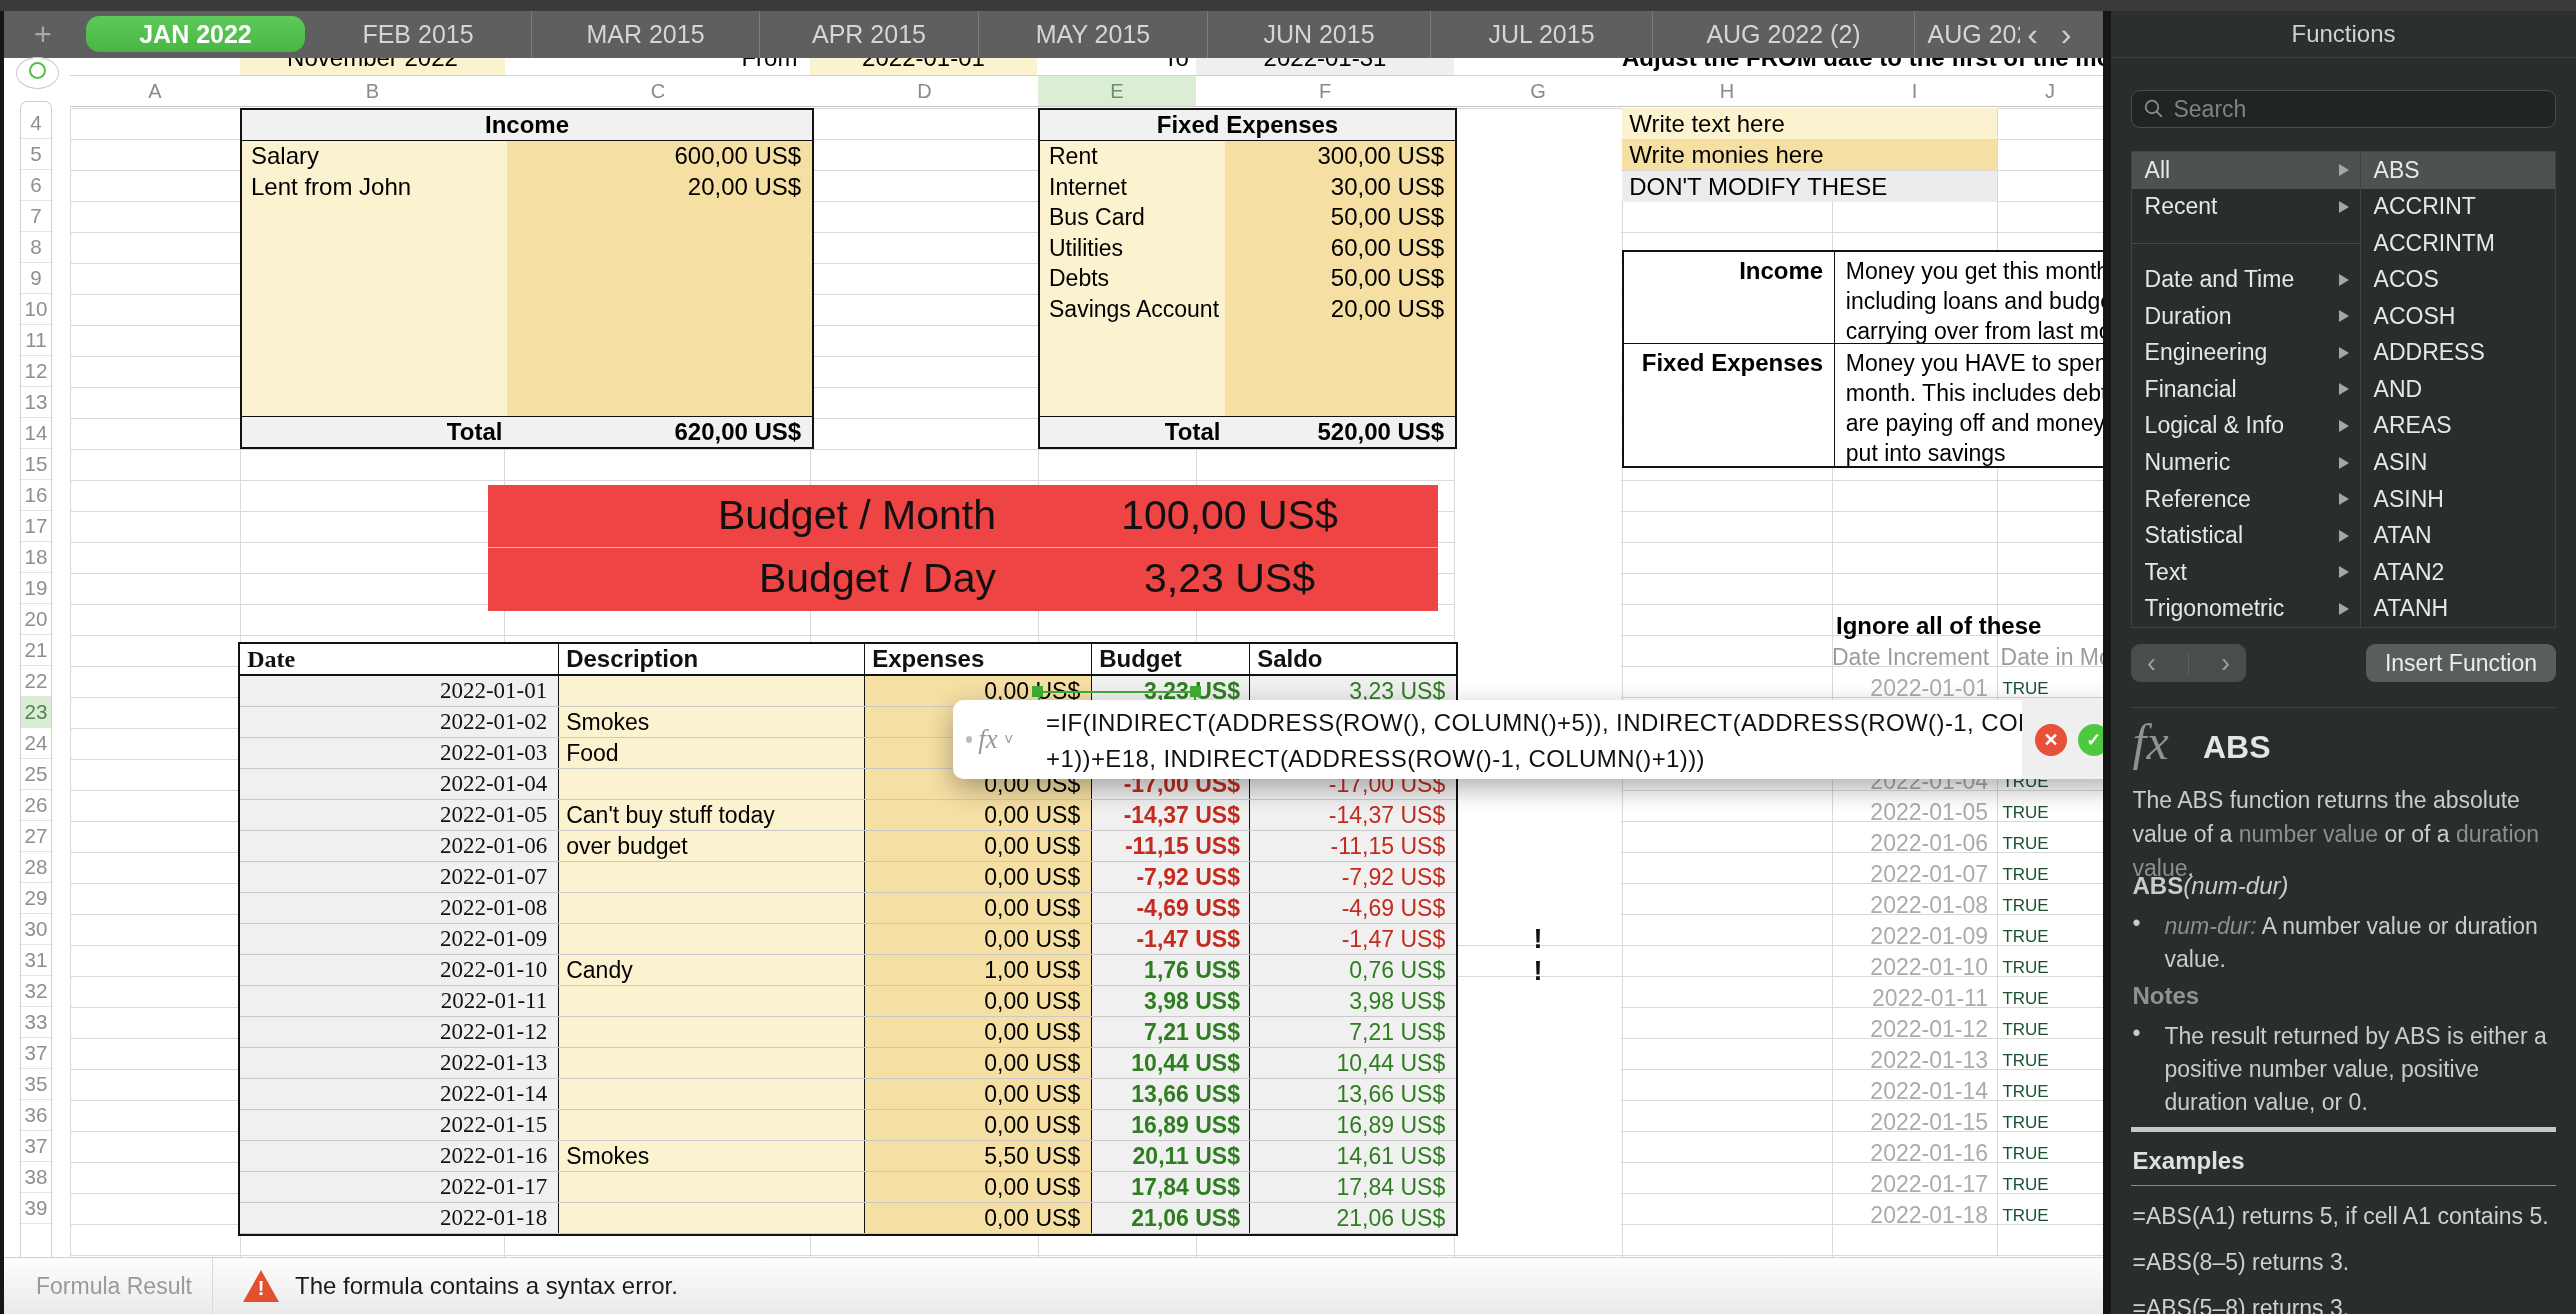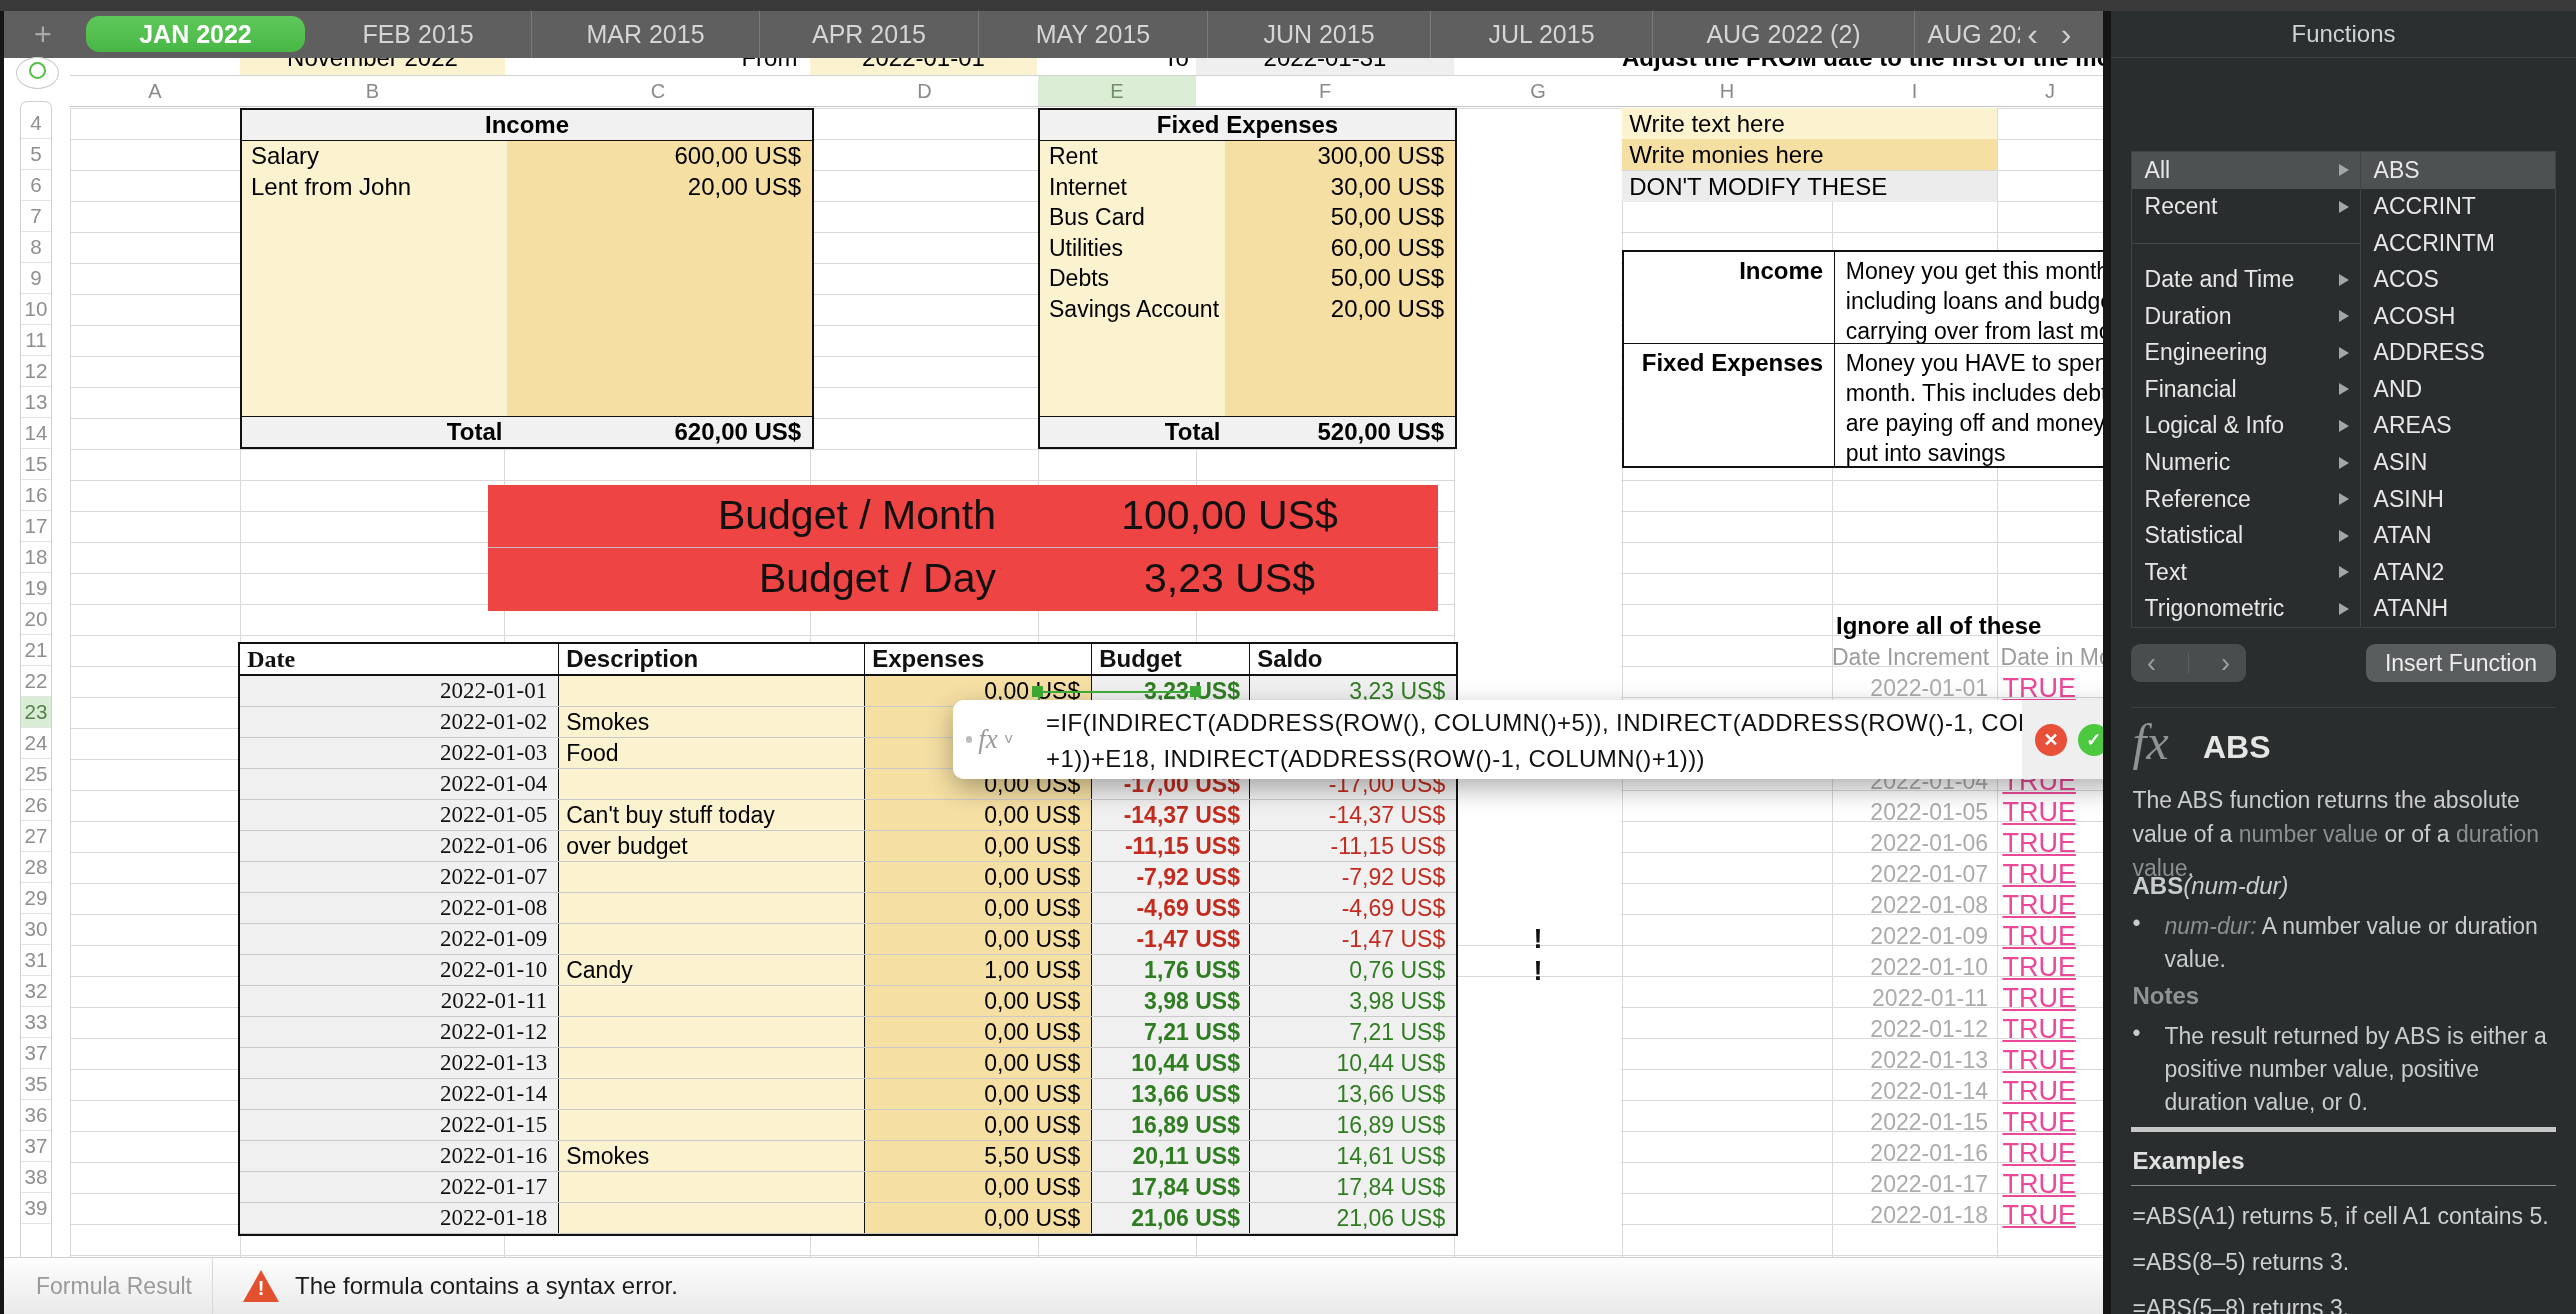--- a/index.html
+++ b/index.html
@@ -104,21 +104,21 @@
   .pos{color:#2F7D21;} .neg{color:#C22B1D;}
 
   
   .rail-title{position:absolute;left:1836px;top:610px;height:31px;line-height:31px;font-weight:700;font-size:24px;white-space:nowrap;z-index:3;}
   .rail-head{position:absolute;left:1832px;top:642px;width:271px;height:31px;display:flex;overflow:hidden;z-index:3;}
   .rail-head .rh1{width:156px;text-align:right;color:#9b9b9b;font-size:23px;line-height:31px;white-space:nowrap;}
   .rail-head .rh2{margin-left:12.6px;color:#9b9b9b;font-size:23px;line-height:31px;white-space:nowrap;}
   .rail-rows{position:absolute;left:1832px;top:673px;width:271px;overflow:hidden;z-index:3;}
   .rrow{height:31px;display:flex;}
   .rdate{width:156px;text-align:right;color:#ABABAB;font-size:23px;line-height:31px;}
-  .rflag{margin-left:14.4px;color:#ec4899;font-size:27px;line-height:31px;text-decoration:underline;}
+  .rflag{margin-left:14.4px;color:#14532d;font-size:17px;line-height:31px;}
 
   
   .bang{position:absolute;left:1454px;width:168px;height:31px;text-align:center;font-weight:700;font-size:27px;line-height:30.5px;color:#111;z-index:3;}
 
   
   .selcell{position:absolute;left:1038px;top:691px;width:158px;height:52px;border:2.7px solid #3fae36;z-index:30;}
   .nub{position:absolute;width:10.8px;height:10.8px;background:#3fae36;z-index:31;}
 
   
   .popup{position:absolute;left:953px;top:700px;width:1170px;height:79px;background:#fff;border-radius:10.8px;
@@ -692,20 +692,27 @@
       <div class="tri"></div>
         <div class="ex">!</div>
     </div>
     <div class="smsg">The formula contains a syntax error.</div>
   </div>
 
   <div class="paneldiv"></div>
   <div class="panel">
     <div class="ptitle">Functions</div>
 
+    <div class="psearch">
+      <svg width="21.5" height="21.5" viewBox="0 0 24 24">
+        <circle cx="10" cy="10" r="7" stroke="#8a8d8d" fill="none" stroke-width="2"></circle>
+        <line x1="15" y1="15" x2="21" y2="21" stroke="#8a8d8d" stroke-width="2"></line>
+      </svg>
+      <input type="text" placeholder="Search" style="">
+    </div>
 
     <div class="plist">
       <div class="pcats">
           <div class="prow sel">
           <span>All</span>
           <span class="arrow"></span>
         </div>
           <div class="prow">
           <span>Recent</span>
           <span class="arrow"></span>

